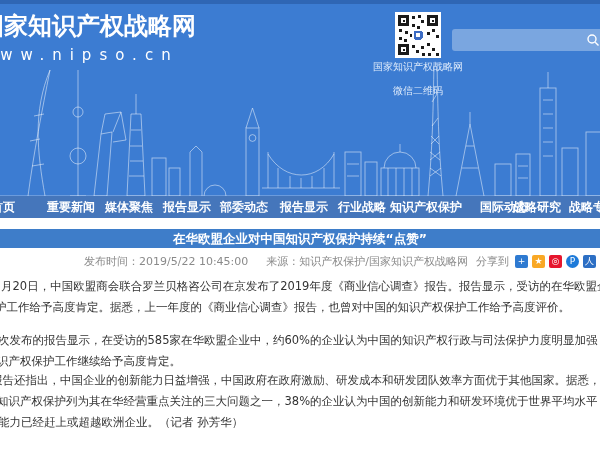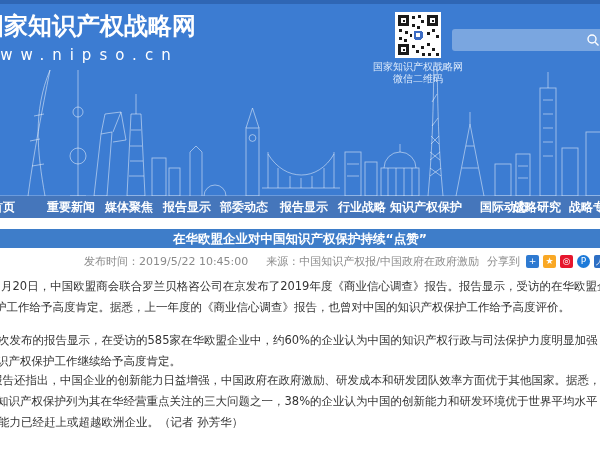--- a/index.html
+++ b/index.html
@@ -149,21 +149,21 @@
         <g fill="#1a1a1a">
             <rect x="7.5" y="7.5" width="2" height="2"></rect>
             <rect x="36.5" y="7.5" width="2" height="2"></rect>
             <rect x="7.5" y="36.5" width="2" height="2"></rect>
           </g>
         <rect x="17" y="17" width="12" height="12" fill="#ffffff"></rect>
         <rect x="18.5" y="18.5" width="9" height="9" rx="1.5" fill="#3c6cc4"></rect>
         <rect x="21" y="21" width="4" height="4" fill="#ffffff"></rect>
       </svg>
       <div class="qr-caption">国家知识产权战略网</div>
-      <div class="qr-caption" style="margin-top:0;">微信二维码</div>
+      <div class="qr-caption" style="margin-top:12px;">微信二维码</div>
     </div>
 
 
     <div class="search-box">
       <input class="search-input" type="text" placeholder="" style="">
       <svg class="search-icon" viewBox="0 0 14 14" fill="none" stroke="#ffffff" stroke-width="1.4">
         <circle cx="6" cy="6" r="4"></circle>
           <path d="M9.2,9.2 L12.5,12.5"></path>
       </svg>
     </div>
@@ -185,21 +185,21 @@
 
   <div class="title-bar">
     <span>在华欧盟企业对中国知识产权保护持续“点赞”</span>
   </div>
 
   <div class="meta-row">
     <span>发布时间：</span>
       <span>2019/5/22 10:45:00</span>
     <span class="gap"></span>
     <span>来源：</span>
-      <span>中国知识产权报/中国政府在政府激励</span>
+      <span>知识产权保护/国家知识产权战略网</span>
     <span class="gap-s"></span>
     <span>分享到</span>
     <span class="share-icons">
       <span class="share-icon" style="background-color: rgb(46, 122, 209);">+</span>
       <span class="share-icon" style="background-color: rgb(249, 168, 37);">★</span>
       <span class="share-icon" style="background-color: rgb(230, 22, 45);">◎</span>
       <span class="share-icon circle" style="background-color: rgb(29, 122, 217);">P</span>
       <span class="share-icon" style="background-color: rgb(45, 111, 196);">人</span>
 
     </span>

